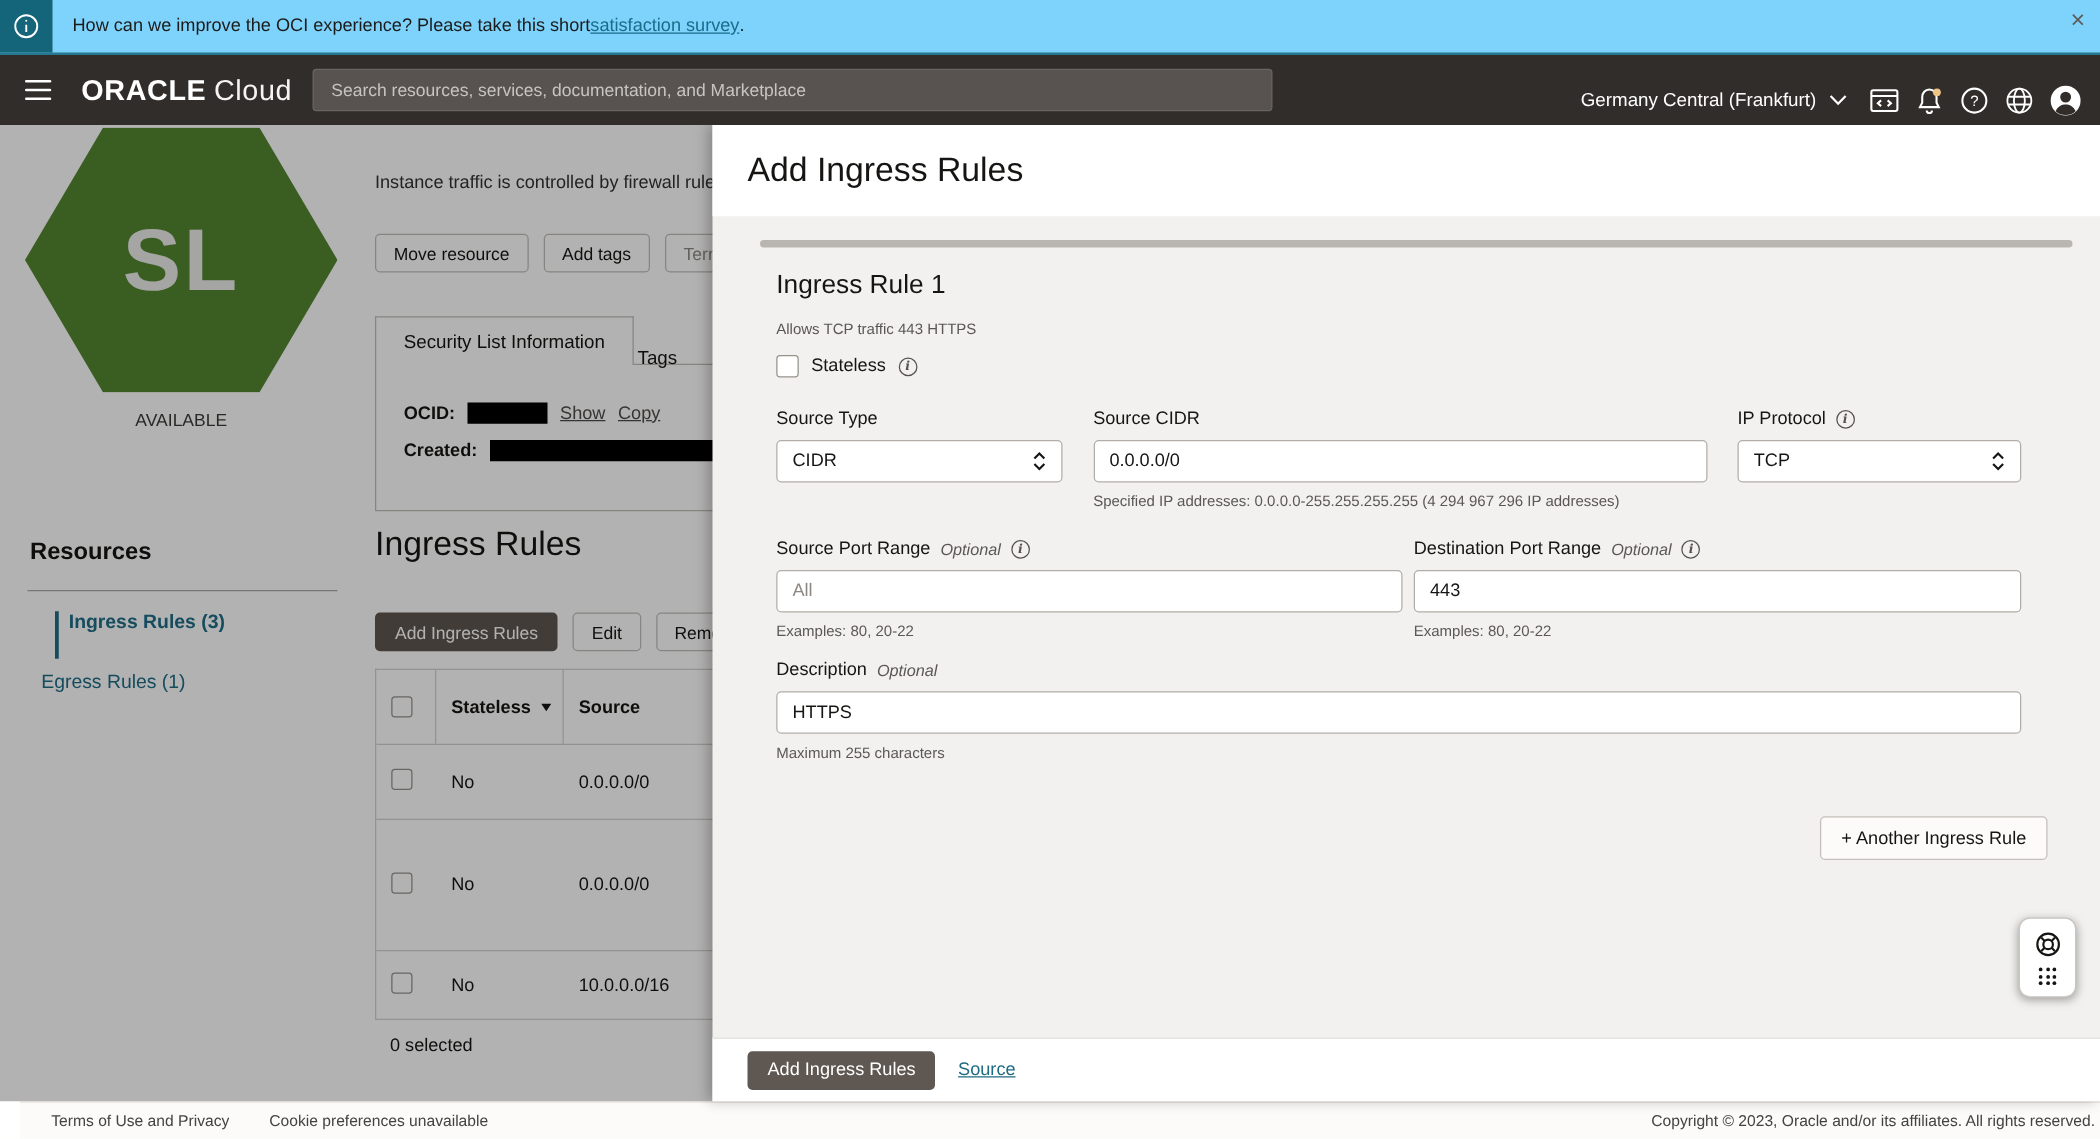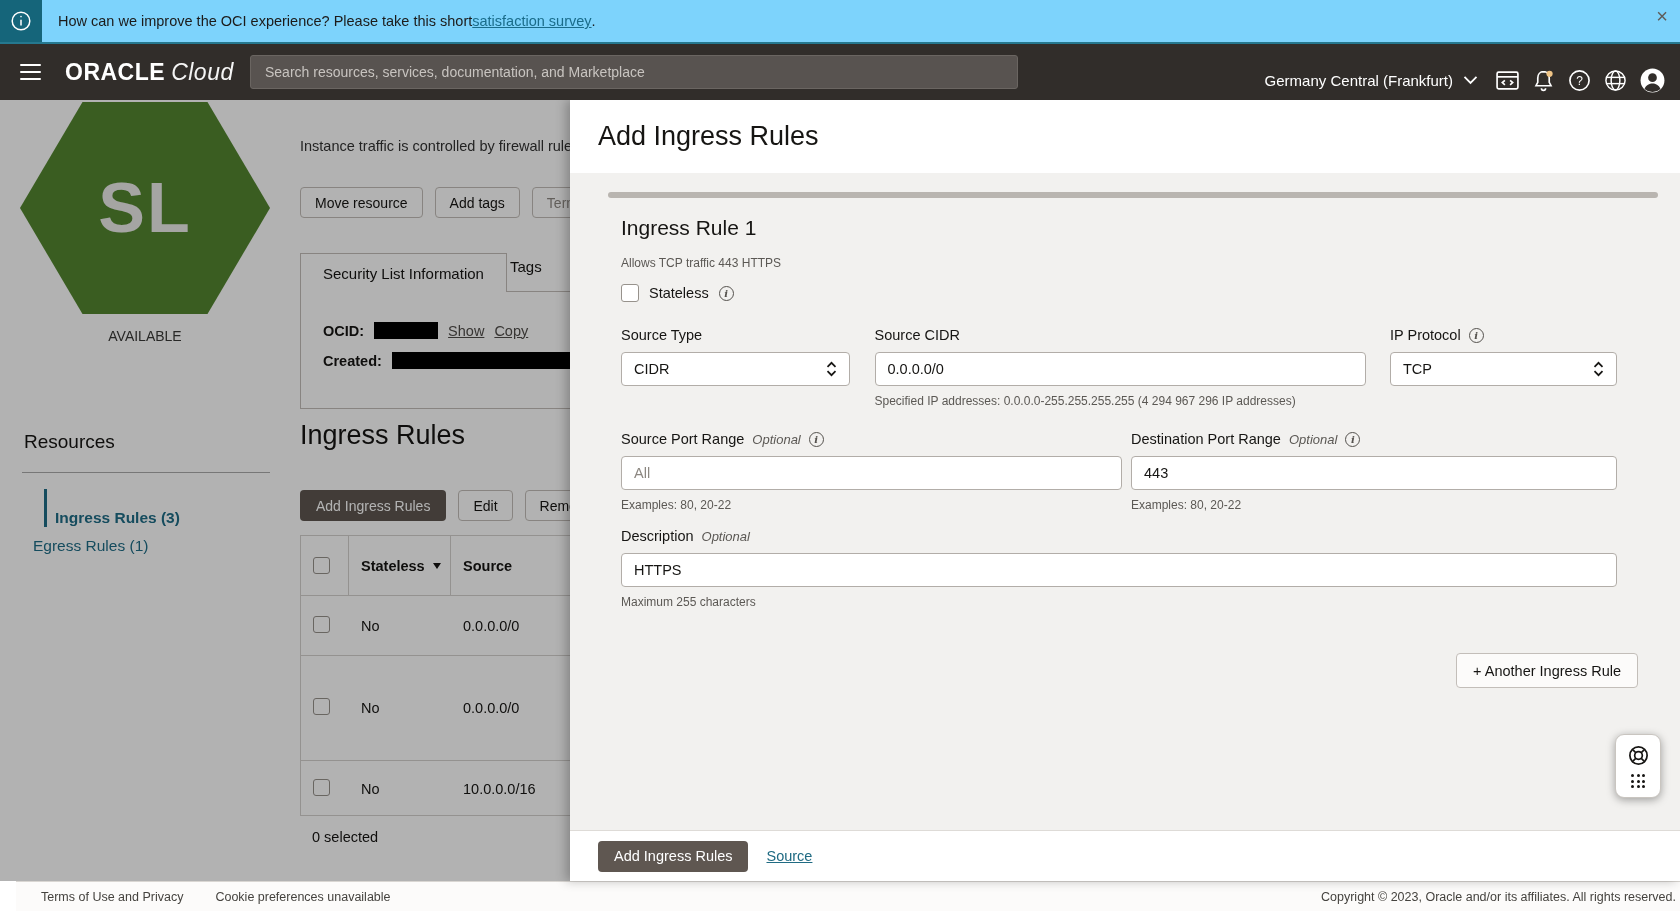--- a/index.html
+++ b/index.html
@@ -13,48 +13,48 @@
   .banner-text { display:flex; align-items:center; padding-left:16px; font-size:14.5px; color:#1c1b1a; }
   .banner-text a { color:#1a6c8a; text-decoration:underline; }
   .banner-close { position:absolute; right:12px; top:6px; font-size:20px; color:#5f5c59; line-height:1; }
 
   
   .topbar { position:absolute; left:0; top:44px; width:1680px; height:56px; background:#312d2a; z-index:12; display:flex; align-items:center; }
   .burger { margin-left:16px; display:flex; flex-direction:column; gap:4.5px; padding:6px 4px; }
   .burger span { display:block; width:21px; height:2.6px; background:#fff; border-radius:1px; }
   .brand { margin-left:20px; color:#fff; font-size:23px; letter-spacing:.5px; white-space:nowrap; }
   .brand .b1 { font-weight:700; }
-  .brand .b2 { font-weight:400; margin-left:6px; opacity:.95;font-style:italic; }
+  .brand .b2 { font-weight:400; margin-left:6px; opacity:.95; }
   .search { position:absolute; left:250px; top:11px; width:768px; height:34px; background:#585350; border:1px solid #6a6561; border-radius:3px; color:#e8e5e2; font-size:14px; padding:0 14px; outline:none; font-family:inherit; }
   .search::placeholder { color:#c8c4c0; }
   .top-right { position:absolute; right:14px; top:0; height:72px; display:flex; align-items:center; gap:11px; }
   .region { display:flex; align-items:center; gap:10px; color:#fff; font-size:15px; margin-right:6px; }
   .tr-icon { display:flex; align-items:center; justify-content:center; }
 
   
   .bg-page { position:absolute; left:0; top:100px; width:1680px; height:781px; background:#fff; z-index:1; }
   .hexagon { position:absolute; left:20px; top:2px; width:250px; height:212px; background:#538630;
              clip-path:polygon(25% 0%,75% 0%,100% 50%,75% 100%,25% 100%,0% 50%); display:flex; align-items:center; justify-content:center; }
   .hexagon span { font-size:70px; font-weight:700; color:#ececea; letter-spacing:2px; }
   .status { position:absolute; left:20px; top:228px; width:250px; text-align:center; font-size:14px; color:#3a3a38; }
-  .res-title { position:absolute; left:24px; top:331px; font-size:19px; color:#161513; }
+  .res-title { position:absolute; left:24px; top:331px; font-size:19px; color:#161513;font-weight:bold; }
   .res-div { position:absolute; left:22px; top:372px; width:248px; height:1px; background:#ababab; }
-  .res-item1 { position:absolute; left:22px; top:389px; display:flex; align-items:flex-end;padding-left:22px; }
+  .res-item1 { position:absolute; left:22px; top:389px; display:flex; align-items:flex-start;padding-left:22px; }
   .res-item1 .bar { width:3px; height:38px; background:#1f6d87; margin-right:8px; }
   .res-item1 .lbl { font-size:15.5px; font-weight:700; color:#1f6d87; }
   .res-item2 { position:absolute; left:33px; top:437px; font-size:15.5px; color:#1f6d87; }
 
   .bg-intro { position:absolute; left:300px; top:38px; width:700px; font-size:14.5px; color:#333; white-space:nowrap; }
   .bg-actions { position:absolute; left:300px; top:87px; display:flex; gap:12px; }
   .btn2 { display:inline-flex; align-items:center; padding:6px 14px; border:1px solid #c3beb9; border-radius:4px; background:#fff; font-size:14px; color:#161513; white-space:nowrap; height:31px; }
   .btn2.disabled { color:#8f8a84; }
   .btn1 { display:inline-flex; align-items:center; padding:6px 16px; border:none; border-radius:4px; background:#5f5751; font-size:14px; color:#fff; white-space:nowrap; height:31px; }
   .bg-tabbox { position:absolute; left:300px; top:191px; width:340px; height:118px; border:1px solid #c3beb9; background:#fff; }
   .bg-tab-active { position:absolute; left:300px; top:153px; height:39px; padding:0 22px; display:flex; align-items:center; border:1px solid #c3beb9; border-bottom:none; background:#fff; font-size:15px; color:#161513; white-space:nowrap; }
-  .bg-tab-tags { position:absolute; left:510px; top:147px; height:39px; display:flex; align-items:center; font-size:15px; color:#161513; }
+  .bg-tab-tags { position:absolute; left:510px; top:167px; height:39px; display:flex; align-items:center; font-size:15px; color:#161513; }
   .inforow { position:absolute; display:flex; align-items:center; gap:10px; font-size:14.5px; color:#161513; white-space:nowrap; }
   .inforow b { font-weight:700; }
   .redact { display:inline-block; height:17px; background:#000; }
   .ulink { color:#504d4a; text-decoration:underline; }
 
   .bg-h1 { position:absolute; left:300px; top:320px; font-size:27px; font-weight:500; color:#161513; white-space:nowrap; }
   .bg-tbl-actions { position:absolute; left:300px; top:390px; display:flex; gap:12px; }
   .tbl { position:absolute; left:300px; top:435px; width:340px; border-top:1px solid #d5d2ce; border-left:1px solid #d5d2ce; background:#fff; font-size:14.5px; color:#161513; }
   .trow { display:grid; grid-template-columns:48px 102px 190px; align-items:center; border-bottom:1px solid #d5d2ce; }
   .trow.head { height:60px; font-weight:700; }

